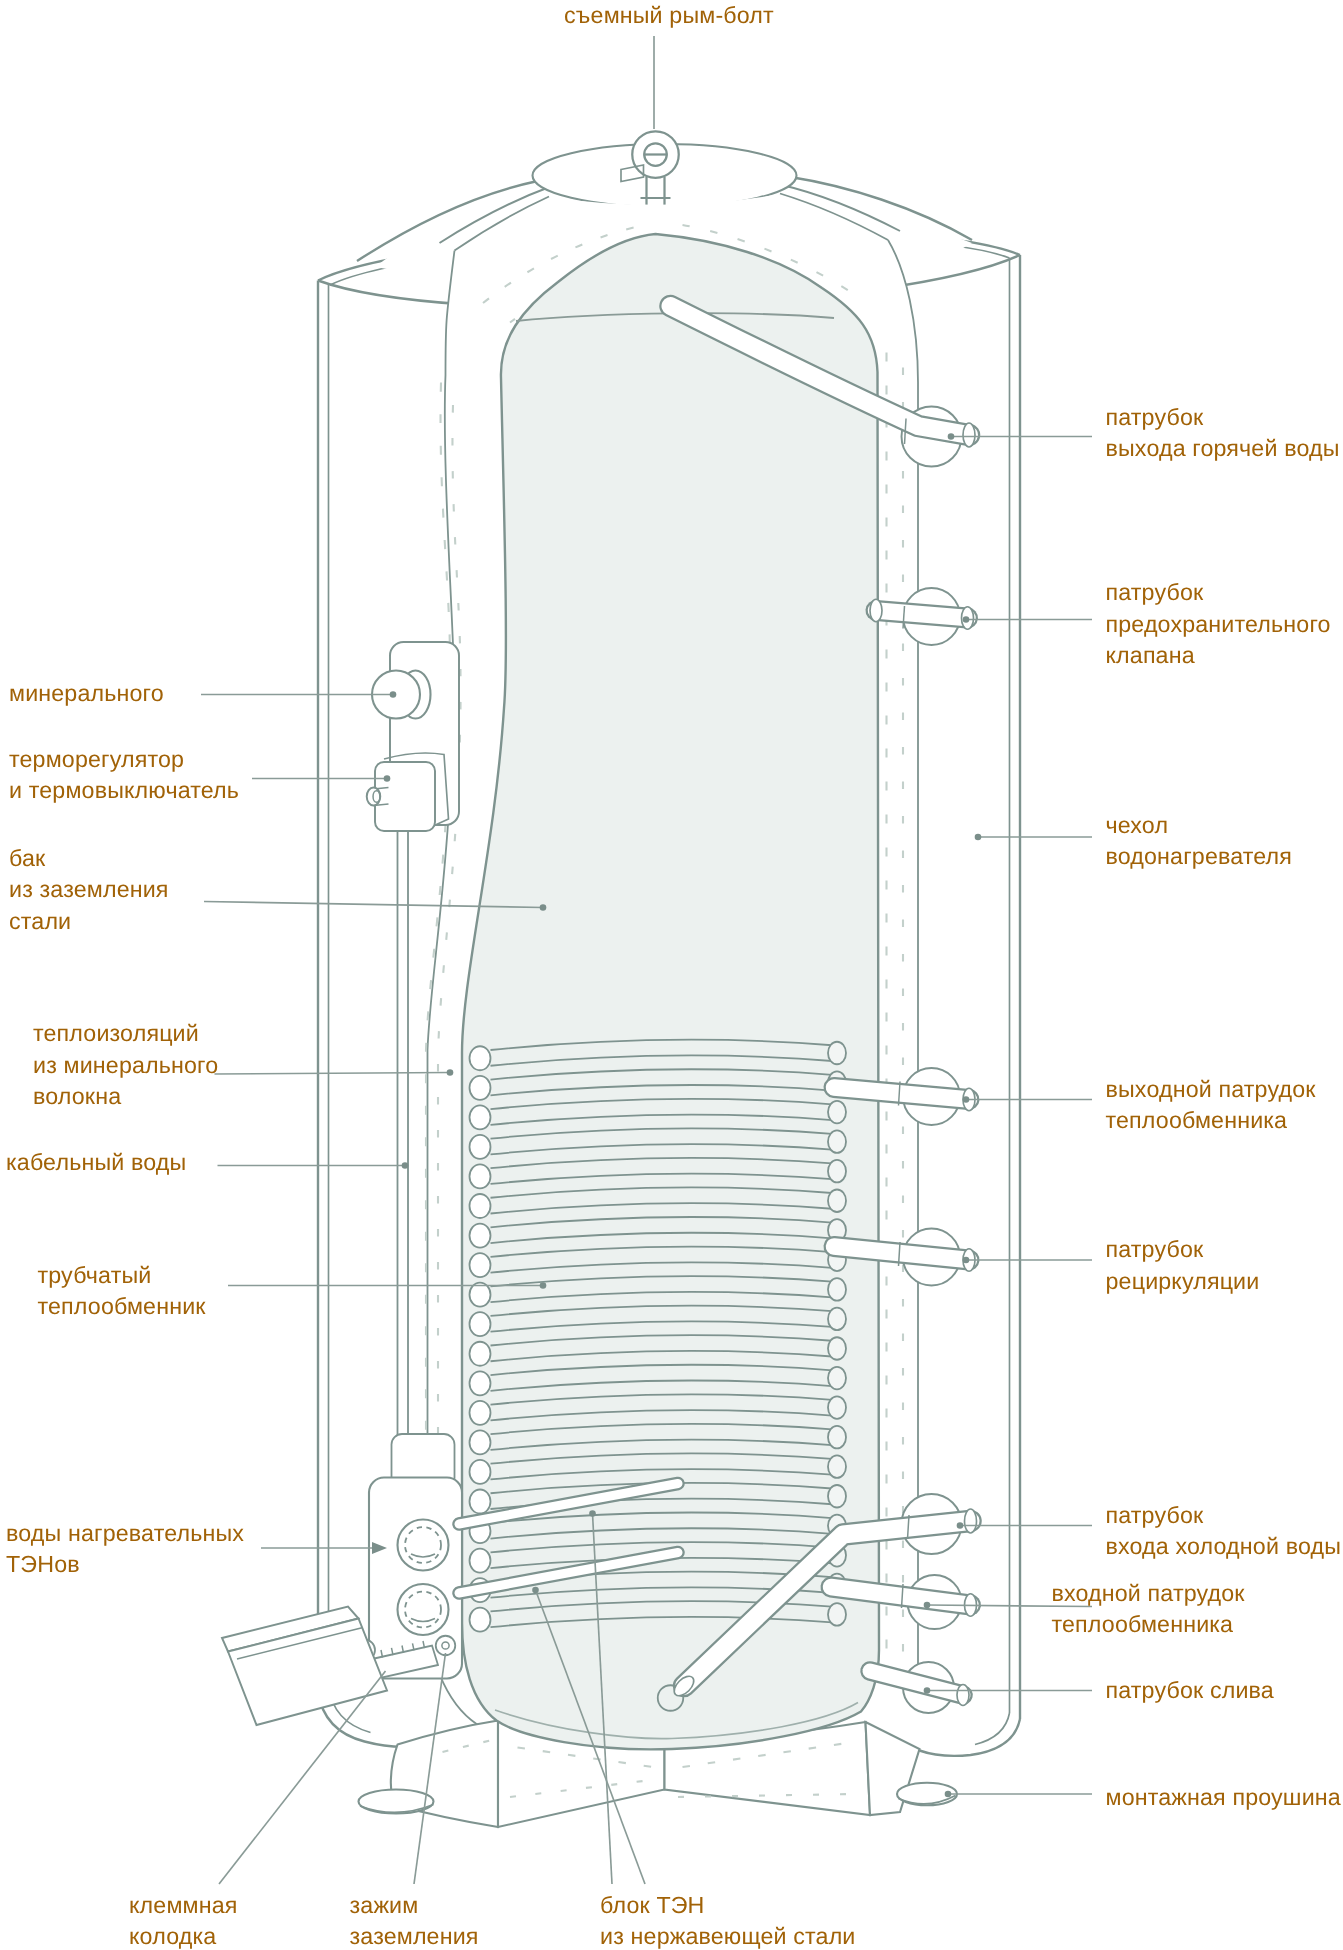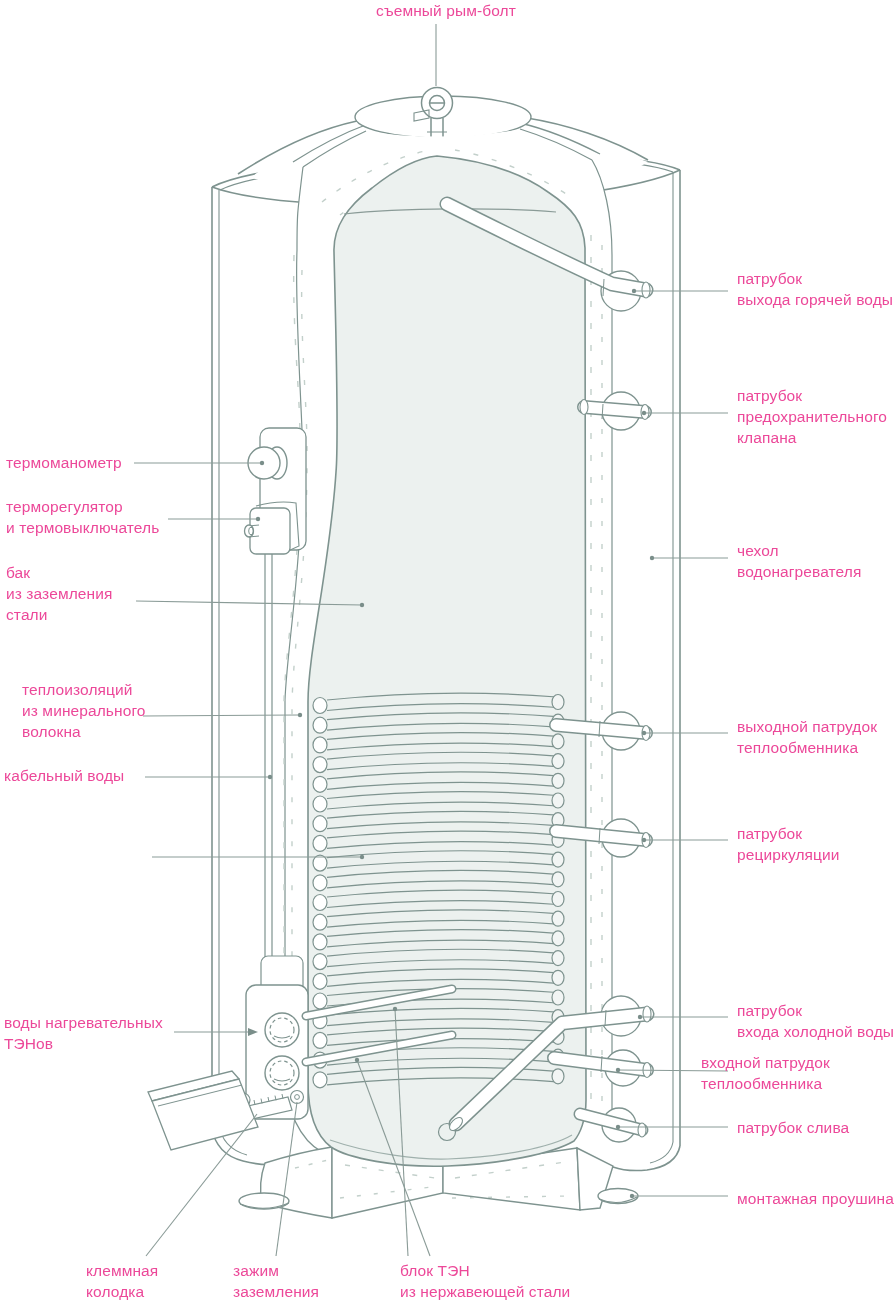--- a/index.html
+++ b/index.html
@@ -1,19 +1,19 @@
 <!DOCTYPE html>
 <html><head>
 <meta charset="utf-8">
 <style>
   html,body{margin:0;padding:0;background:#ffffff;}
   .stage{position:relative;width:895px;height:1300px;background:#ffffff;overflow:hidden;
          font-family:"Liberation Sans", sans-serif;}
   .stage svg{position:absolute;left:0;top:0;}
-  .lbl{position:absolute;font-size:15.5px;line-height:21px;color:#ec4899;
+  .lbl{position:absolute;font-size:15.5px;line-height:21px;color:#a16207;
        white-space:pre-line;letter-spacing:.1px;}
   .lbl.top{text-align:center;}
 </style>
 </head>
 <body>
 
 <div class="stage">
 
 <svg width="895" height="1300" viewBox="0 0 895 1300">
   <defs>
@@ -280,30 +280,32 @@
         <circle cx="618" cy="1127" r="2.2"></circle>
     <circle cx="632" cy="1196" r="2.2"></circle>
     <circle cx="395" cy="1009" r="2.2"></circle>
         <circle cx="357" cy="1060" r="2.2"></circle>
     <polygon points="258,1032 248,1028 248,1036"></polygon>
   </g>
 </svg>
 
 <div class="lbl top" style="left:326px;top:0;width:240px">съемный рым-болт</div>
 
-<div class="lbl" style="left:6px;top:452px">термоманометр</div>
+<div class="lbl" style="left:6px;top:452px">минерального</div>
 <div class="lbl" style="left:6px;top:496px">терморегулятор
 и термовыключатель</div>
 <div class="lbl" style="left:6px;top:562px">бак
 из заземления
 стали</div>
 <div class="lbl" style="left:22px;top:679px">теплоизоляций
 из минерального
 волокна</div>
 <div class="lbl" style="left:4px;top:765px">кабельный воды</div>
+<div class="lbl" style="left:25px;top:840px">трубчатый
+теплообменник</div>
 <div class="lbl" style="left:4px;top:1012px">воды нагревательных
 ТЭНов</div>
 
 <div class="lbl" style="left:737px;top:268px">патрубок
 выхода горячей воды</div>
 <div class="lbl" style="left:737px;top:385px">патрубок
 предохранительного
 клапана</div>
 <div class="lbl" style="left:737px;top:540px">чехол
 водонагревателя</div>

